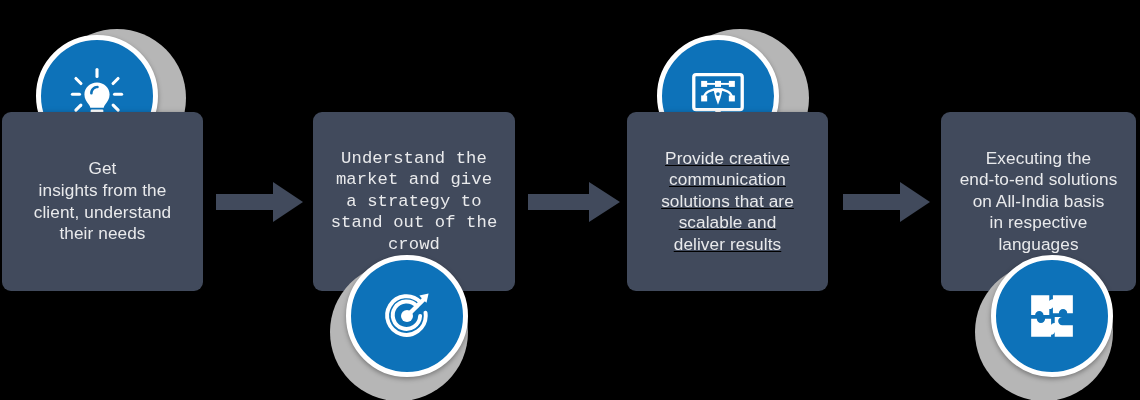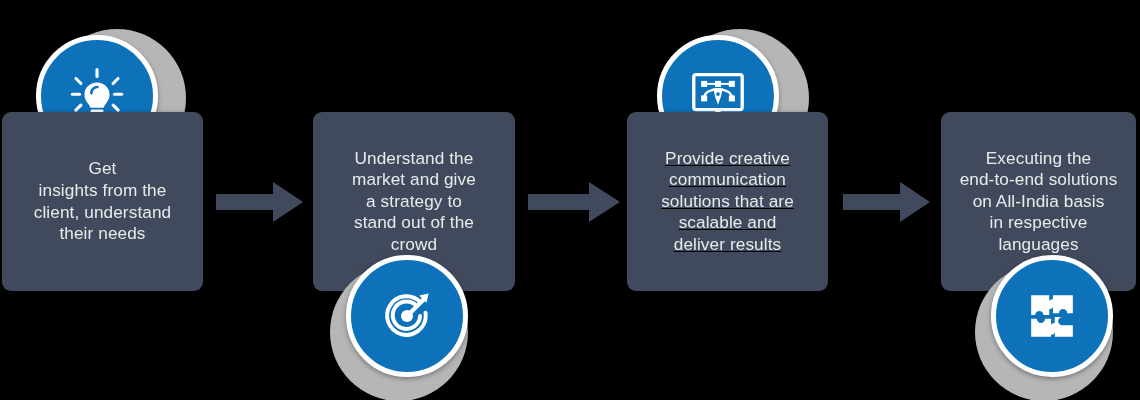--- a/index.html
+++ b/index.html
@@ -102,21 +102,21 @@
   </div>
 
   <div class="arrow" style="left:216px;top:182px;width:87px;height:40px;">
     <svg width="87" height="40" viewBox="0 0 87 40" aria-hidden="true">
       <path d="M0 12 H57 V0 L87 20 L57 40 V28 H0 Z" fill="#414a5c"></path>
     </svg>
   </div>
 
   <div class="step">
 
-    <div class="card" style="left:313px;top:112px;width:202px;height:179px;">
+    <div class="card" style="left:313px;top:112px;width:202px;height:179px;font-family:Liberation Mono, monospace;">
       <div class="card-text">Understand the
 market and give
 a strategy to
 stand out of the
 crowd</div>
     </div>
 
     <div class="badge front" style="left:330px;top:255px;width:160px;height:150px;">
       <div class="disc-gray" style="left:0px;top:8px;width:138px;height:138px;"></div>
       <div class="disc-blue" style="left:16px;top:0px;width:122px;height:122px;">

